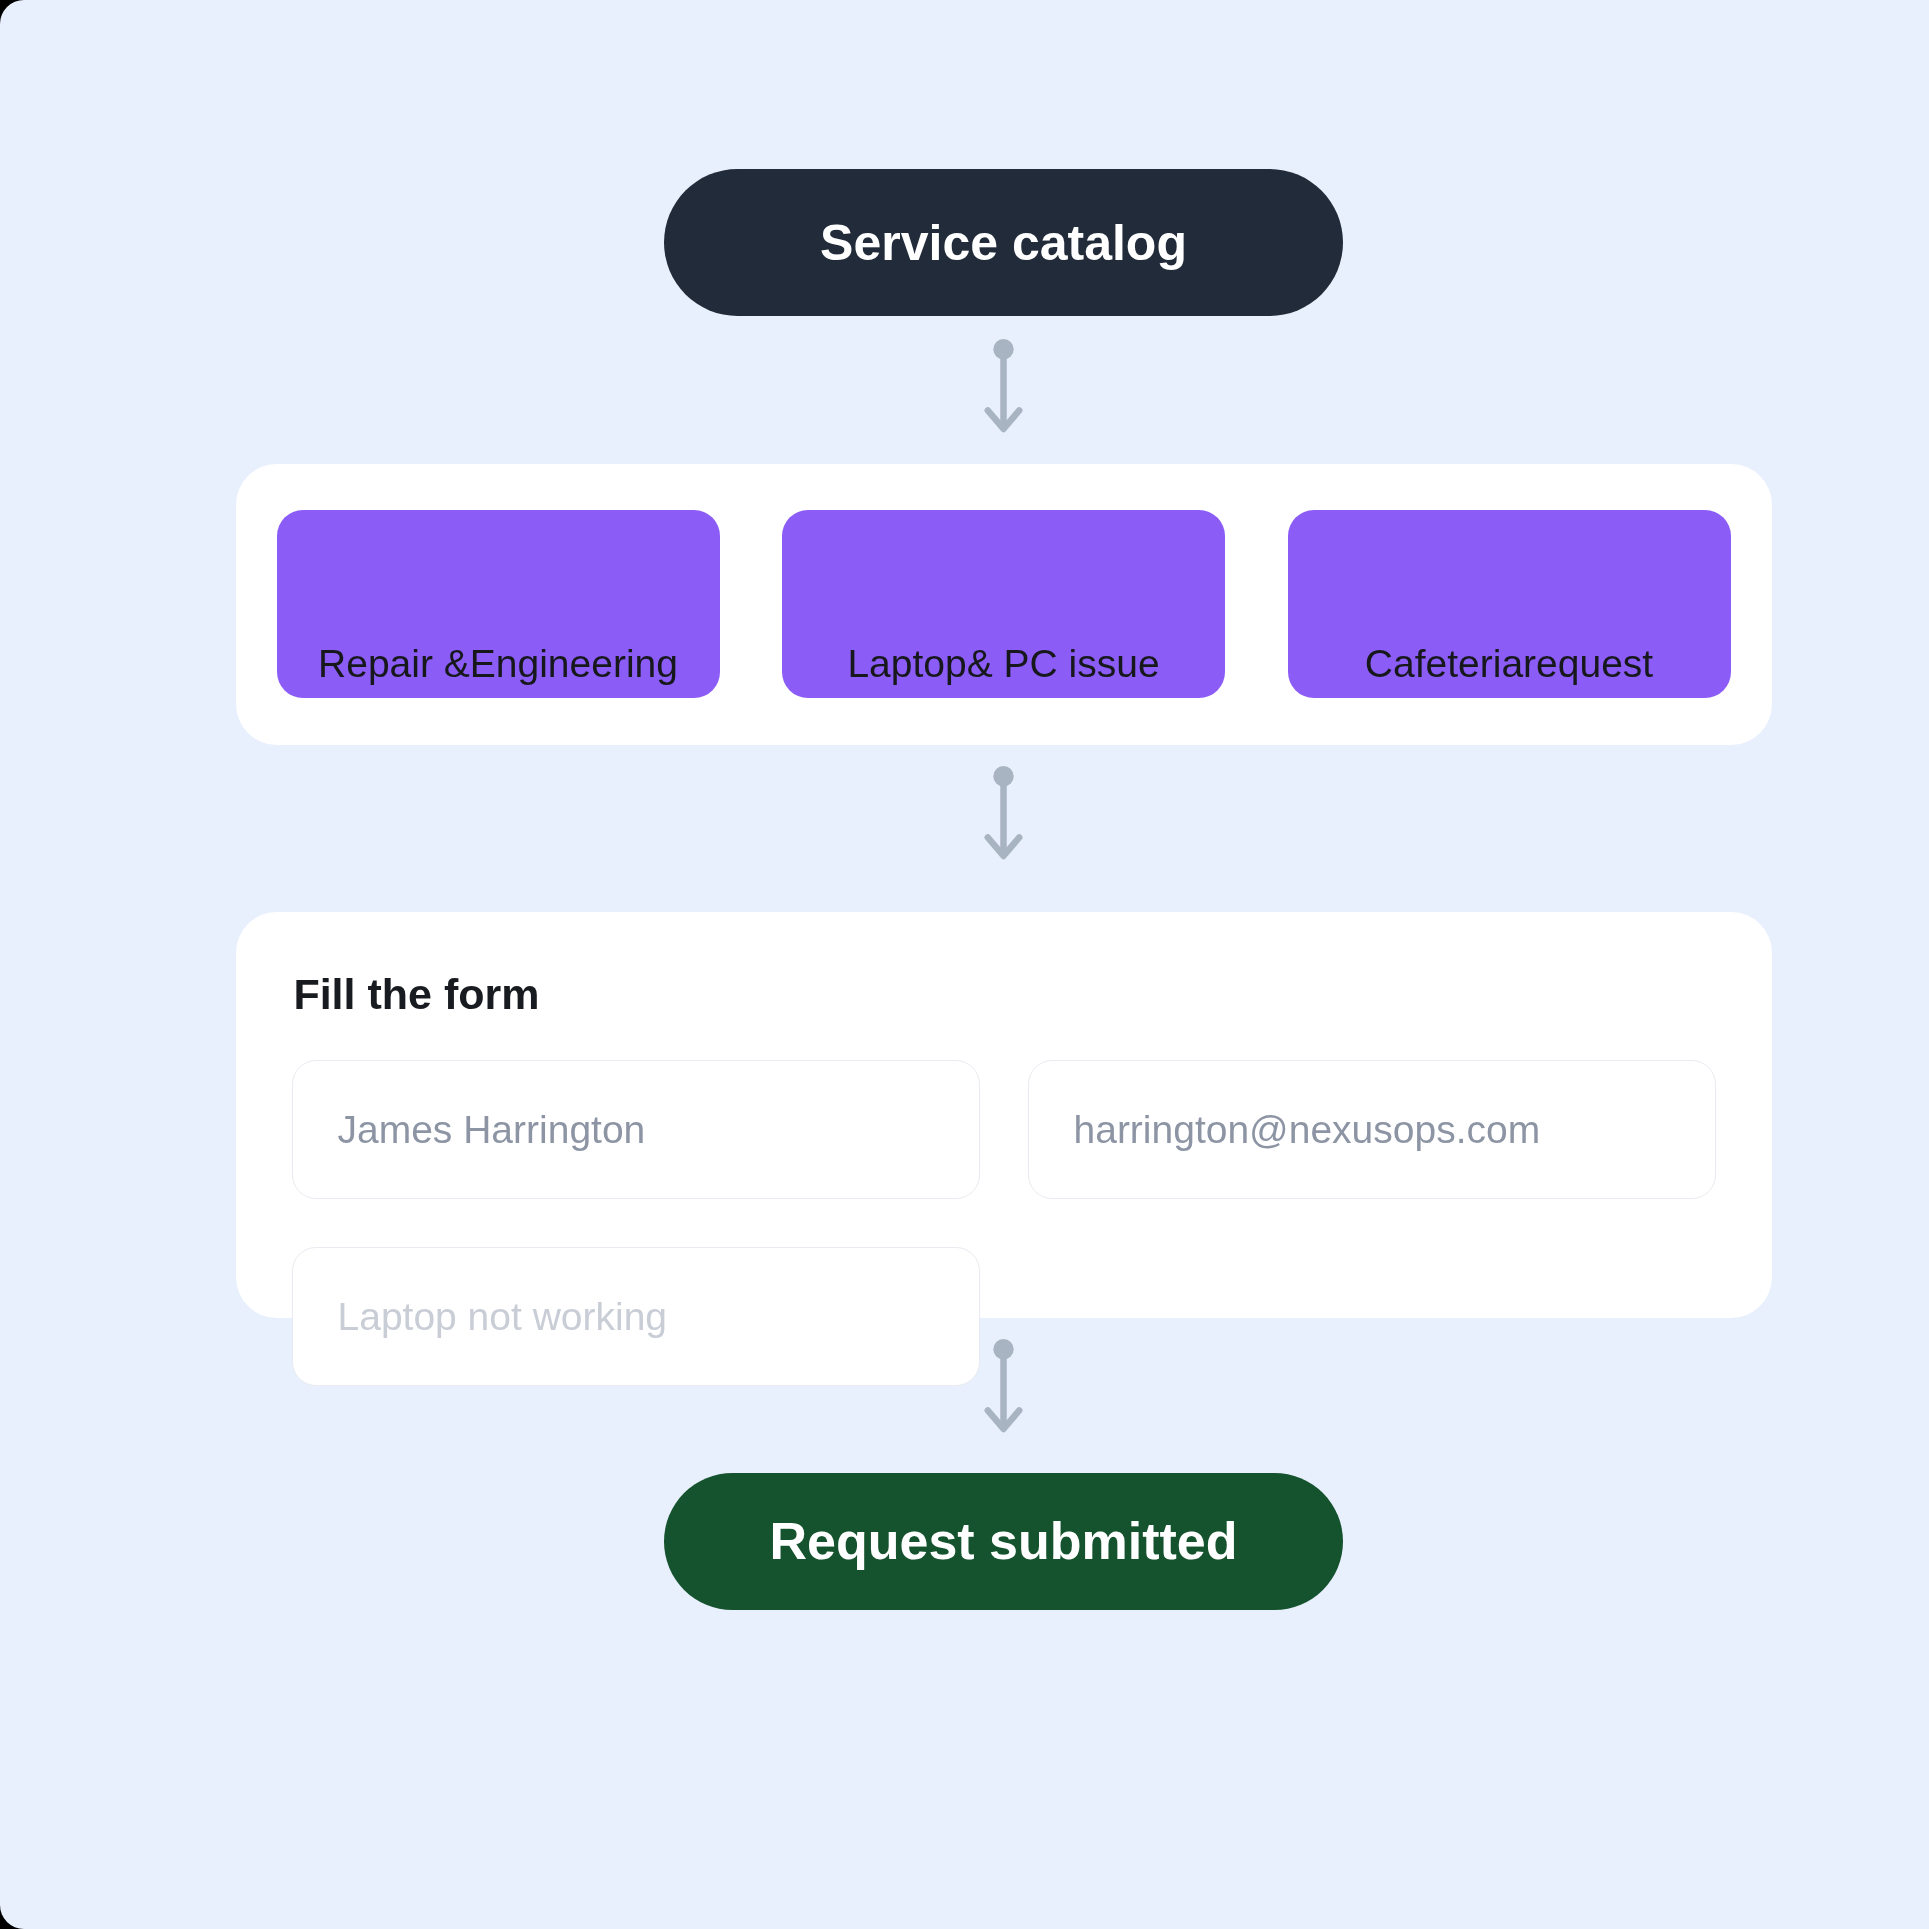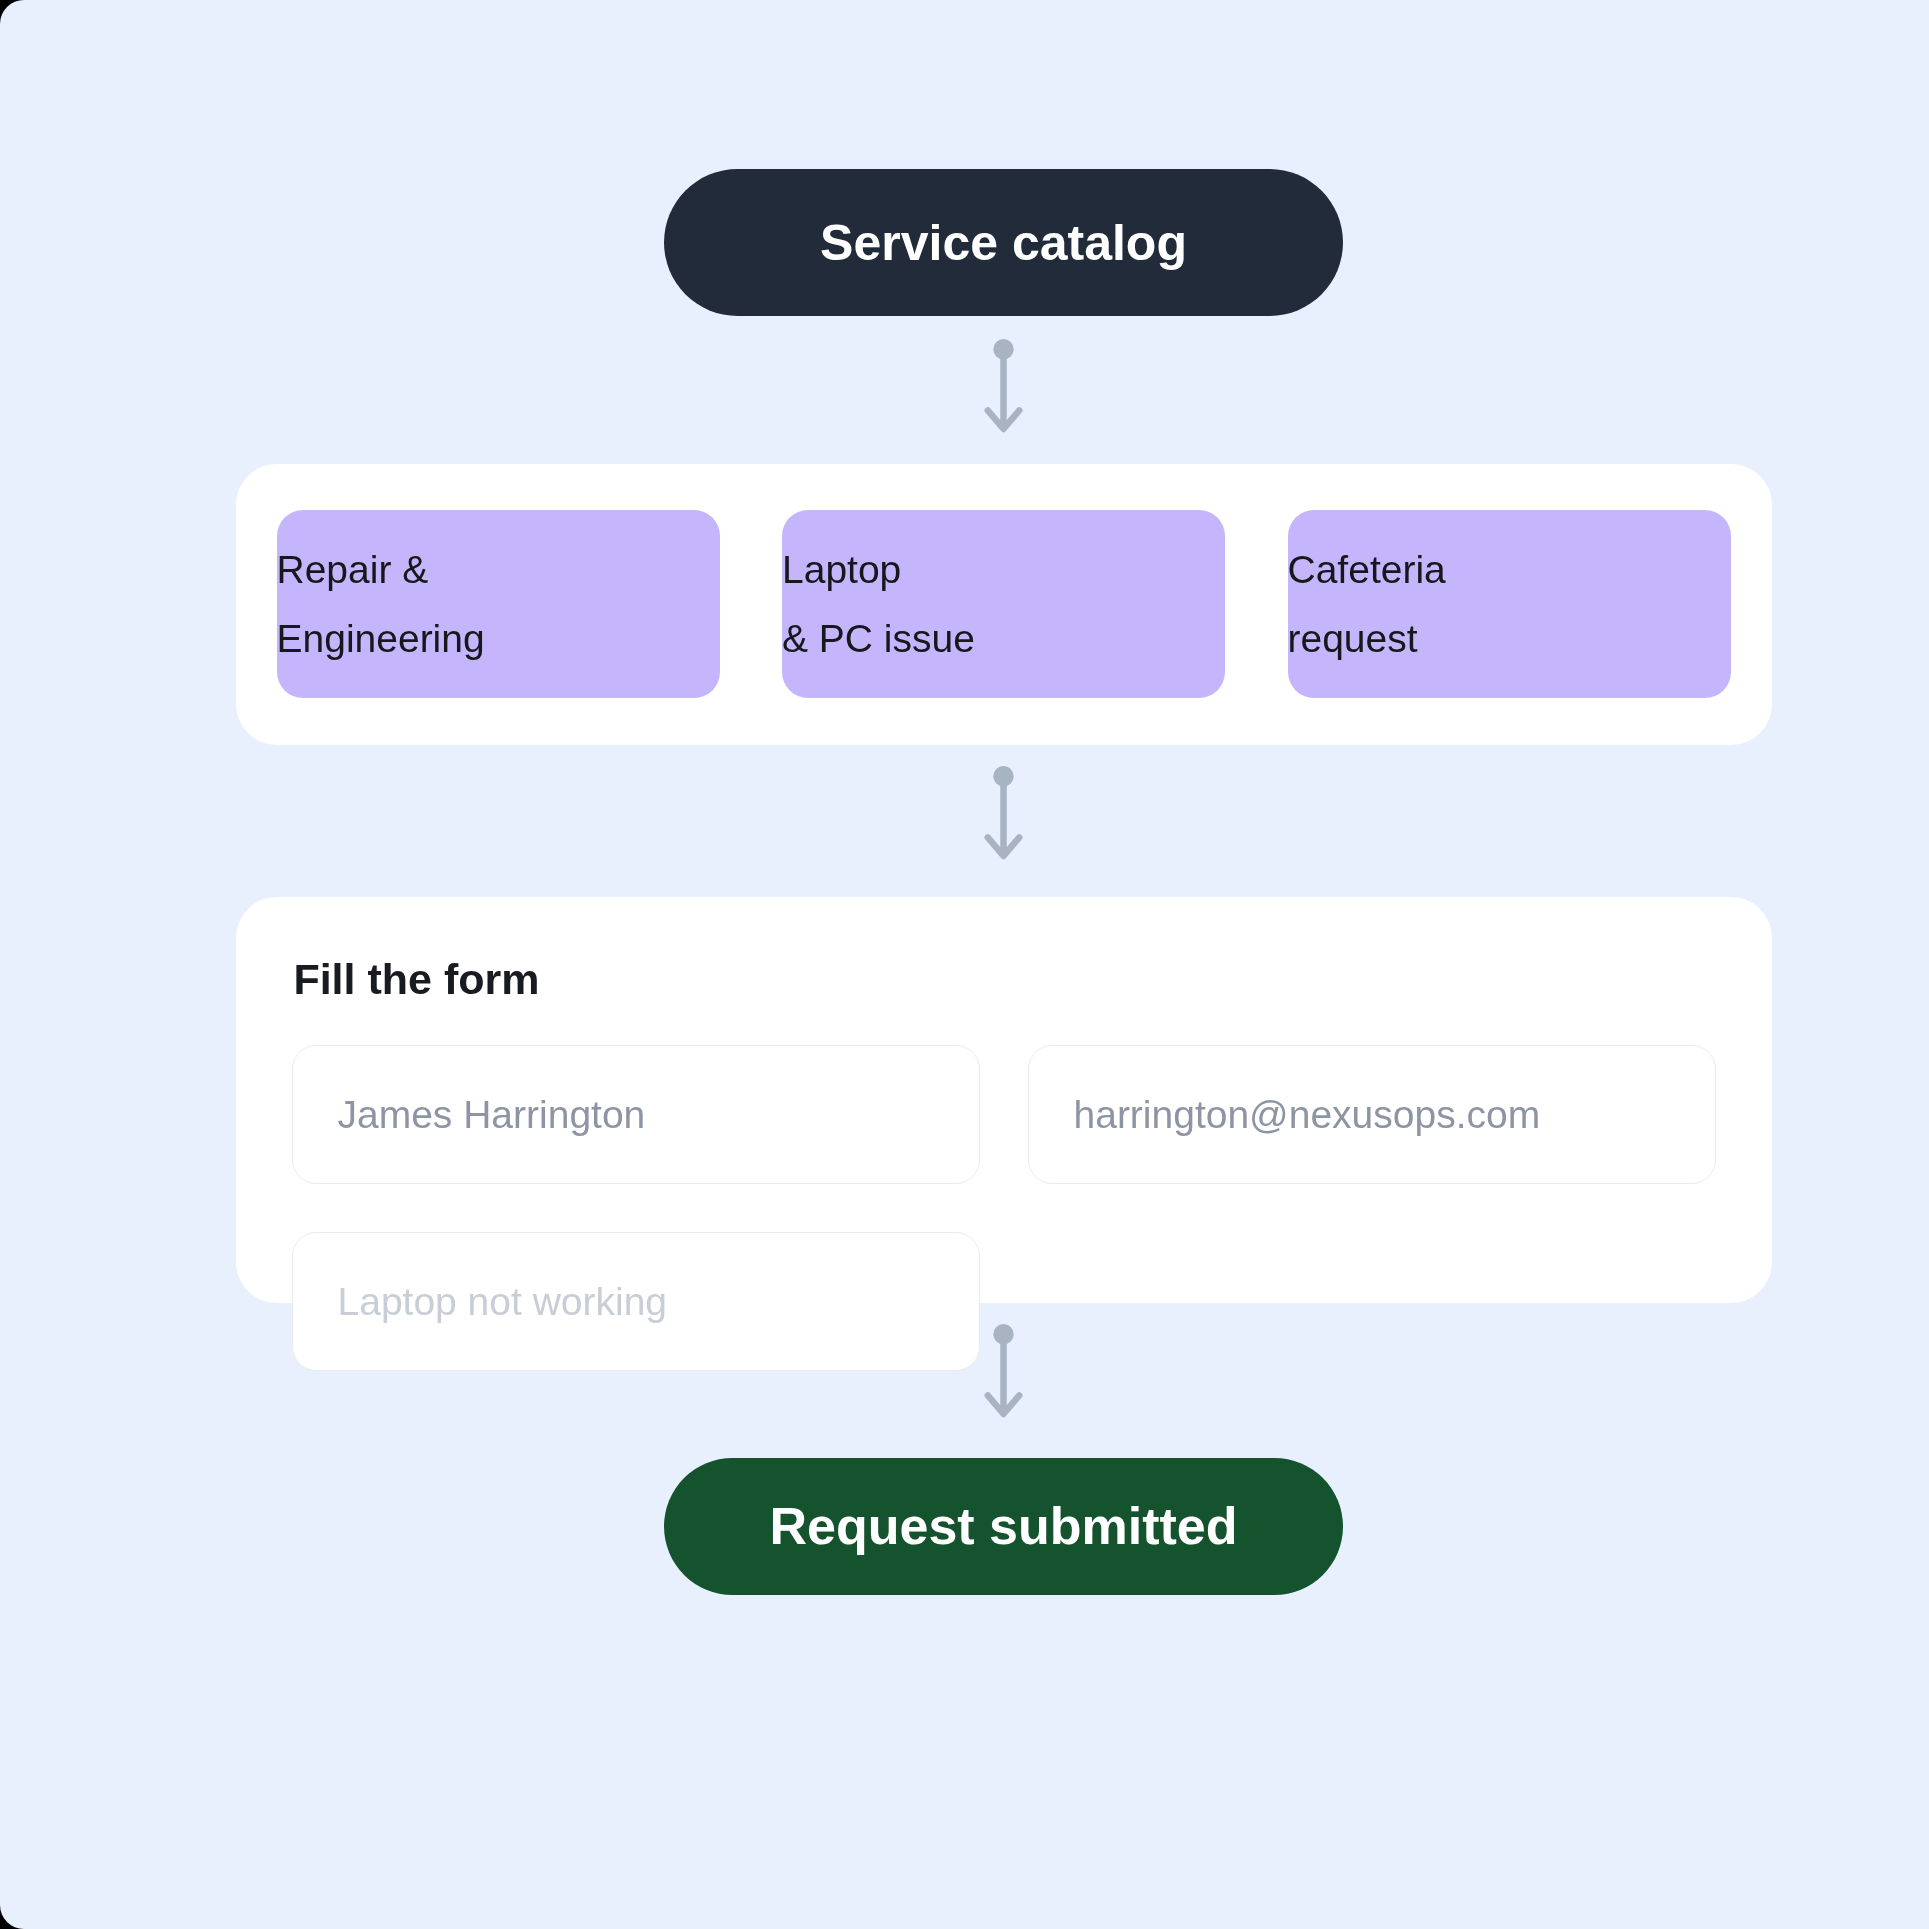--- a/index.html
+++ b/index.html
@@ -22,27 +22,27 @@
   .arrow.a2{margin-top:21.3px;}
   .arrow.a3{margin-top:20.4px;}
   .card{
     width:1536px;background:#ffffff;border-radius:41px;box-sizing:border-box;
   }
   .card.options{
     margin-top:23px;height:281px;padding:46px 41px;
     display:flex;justify-content:space-between;align-items:stretch;
   }
   .option{
-    width:443px;height:188px;background:#c4b5fd;border-radius:26px;
-    display:flex;flex-direction:column;align-items:flex-start;justify-content:center;
+    width:443px;height:188px;background:#8b5cf6;border-radius:26px;
+    display:flex;align-items:flex-end;justify-content:center;
     font-size:39px;line-height:69px;color:#16181c;font-weight:500;
     cursor:pointer;
   }
   .card.form{
-    margin-top:29px;height:406px;padding:58px 56px 65px 56px;
+    margin-top:44px;height:406px;padding:58px 56px 65px 56px;
   }
   .form-title{
     font-size:43px;font-weight:700;color:#181b20;margin:0 0 41px 1.9px;
   }
   .field-grid{
     display:grid;grid-template-columns:1fr 1fr;column-gap:49px;row-gap:52px;gap:48px;
   }
   .field{
     height:139px;border:1.9px solid #e8ebf0;border-radius:24px;background:#ffffff;
     box-sizing:border-box;padding:0 45px;font-size:39px;outline:none;width:100%;

